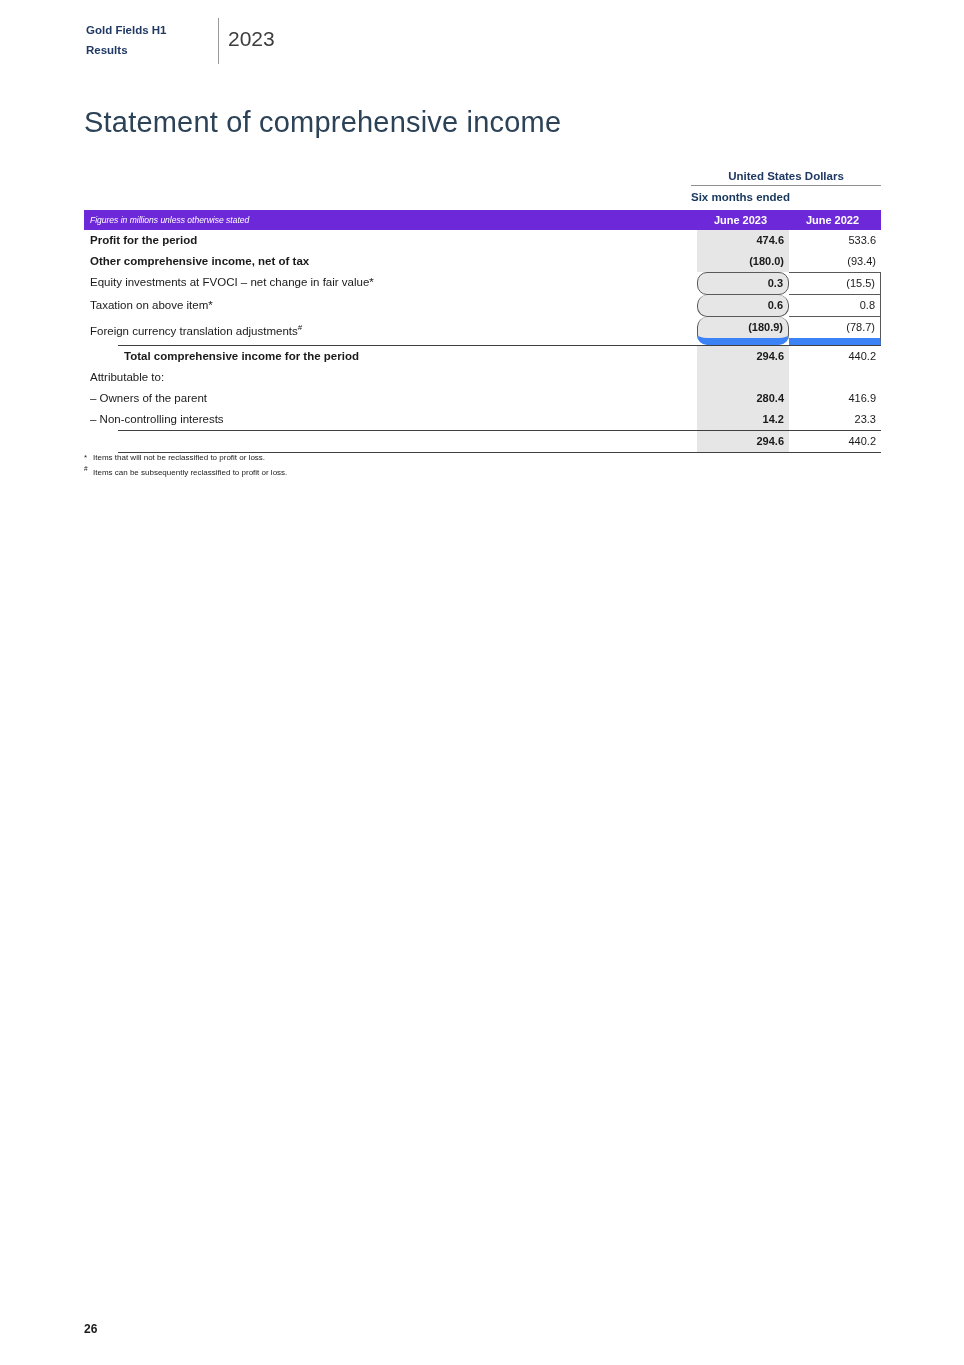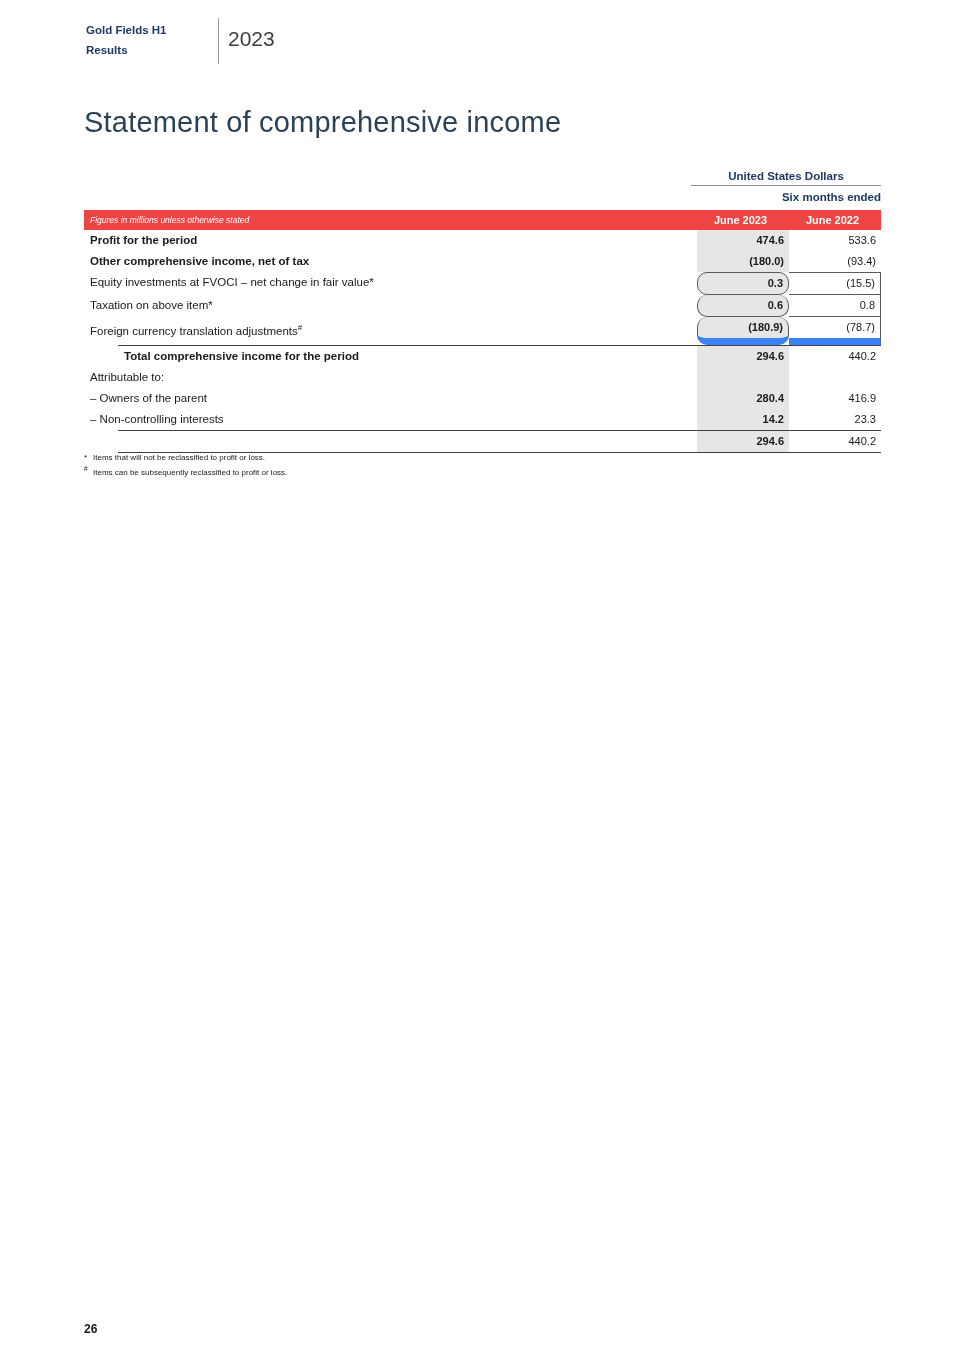--- a/index.html
+++ b/index.html
@@ -29,28 +29,28 @@
 
   
   .table-wrap { position:absolute; left:84px; top:170px; width:797px; font-size:11.5px; }
 
   .hdr-currency {
     width:190px; margin-left:auto; text-align:center;
     font-weight:bold; color:#1F3864; font-size:11.5px;
     padding-bottom:3px; border-bottom:1px solid #8f8f8f;
   }
   .hdr-period {
-    width:190px; margin-left:auto; text-align:right;
+    width:190px; margin-left:auto; text-align:left;
     font-weight:bold; color:#17365D; font-size:11.5px;
     padding:5px 0 7px 0;
   }
 
   .goldband {
     display:grid; grid-template-columns:1fr 184px;
-    background:#ef4444; height:20px;
+    background:#6d28d9; height:20px;
   }
   .goldband .note {
     font-style:italic; font-size:8.5px; color:#ffffff;
     line-height:20px; padding-left:6px;
   }
   .goldband .vals { display:grid; grid-template-columns:92px 92px; }
   .goldband .colh {
     color:#ffffff; font-weight:bold; font-size:11px;
     text-align:center; padding-right:5px; line-height:20px;
   }

